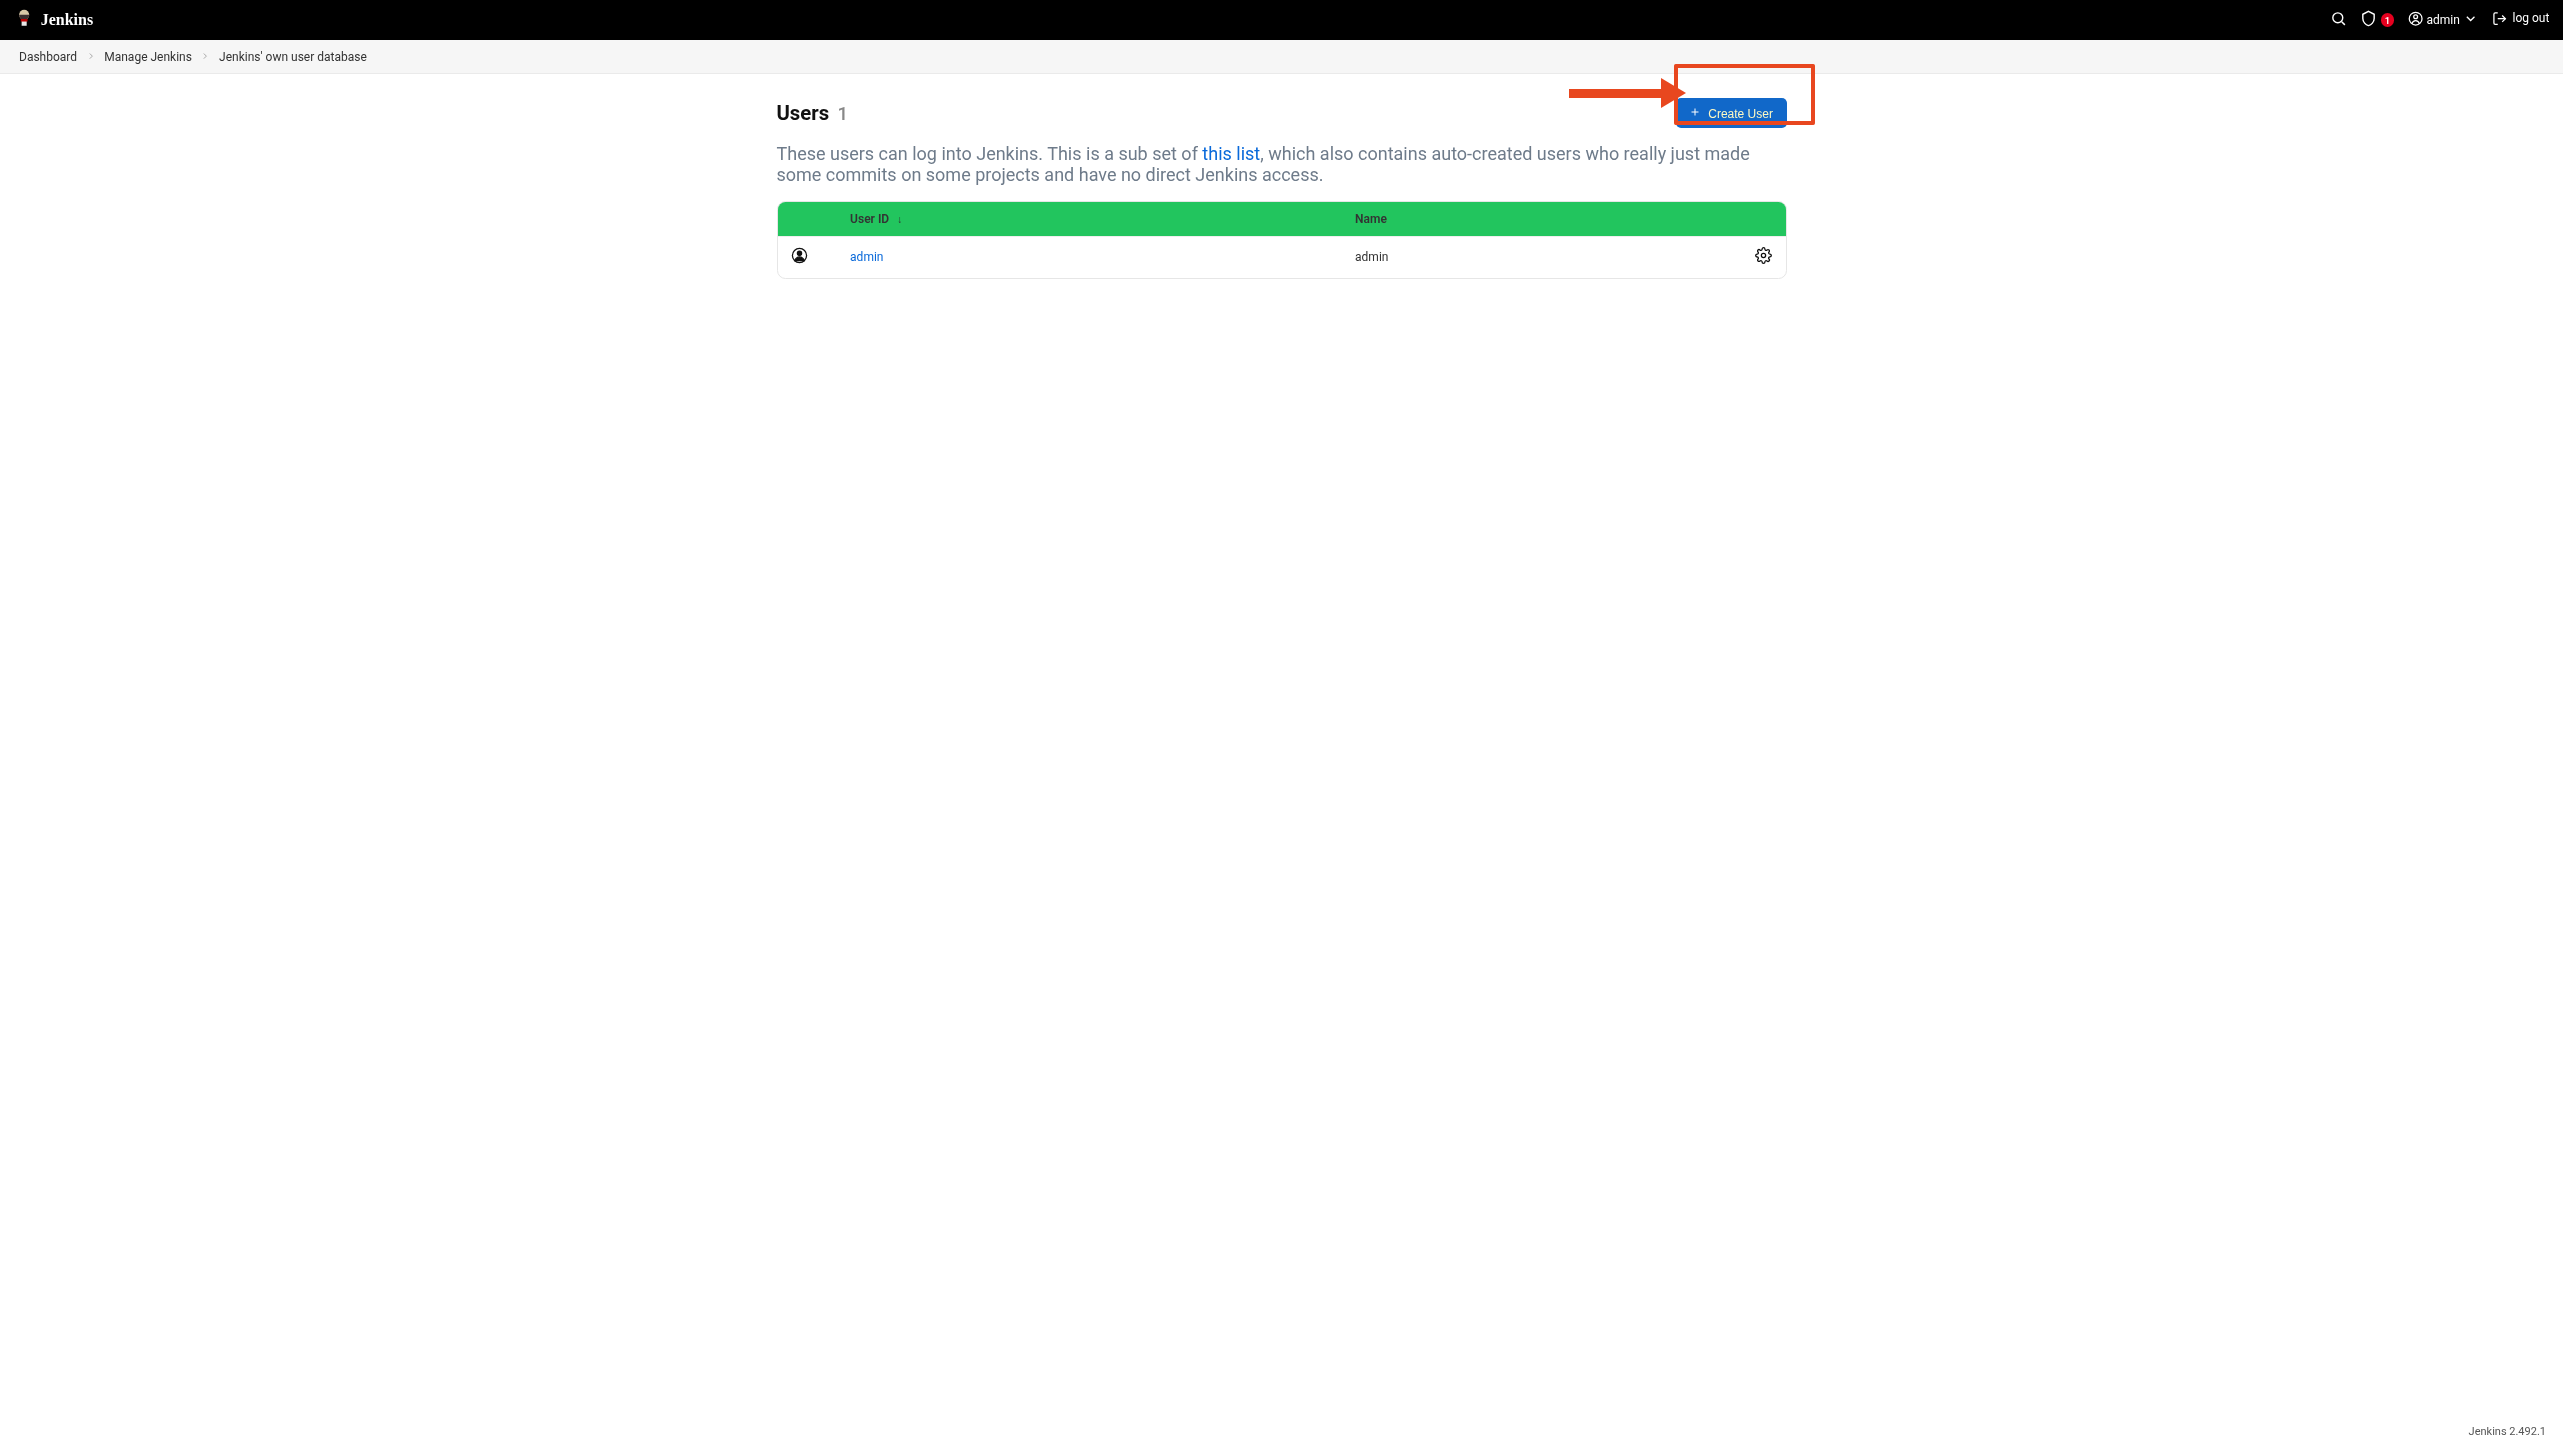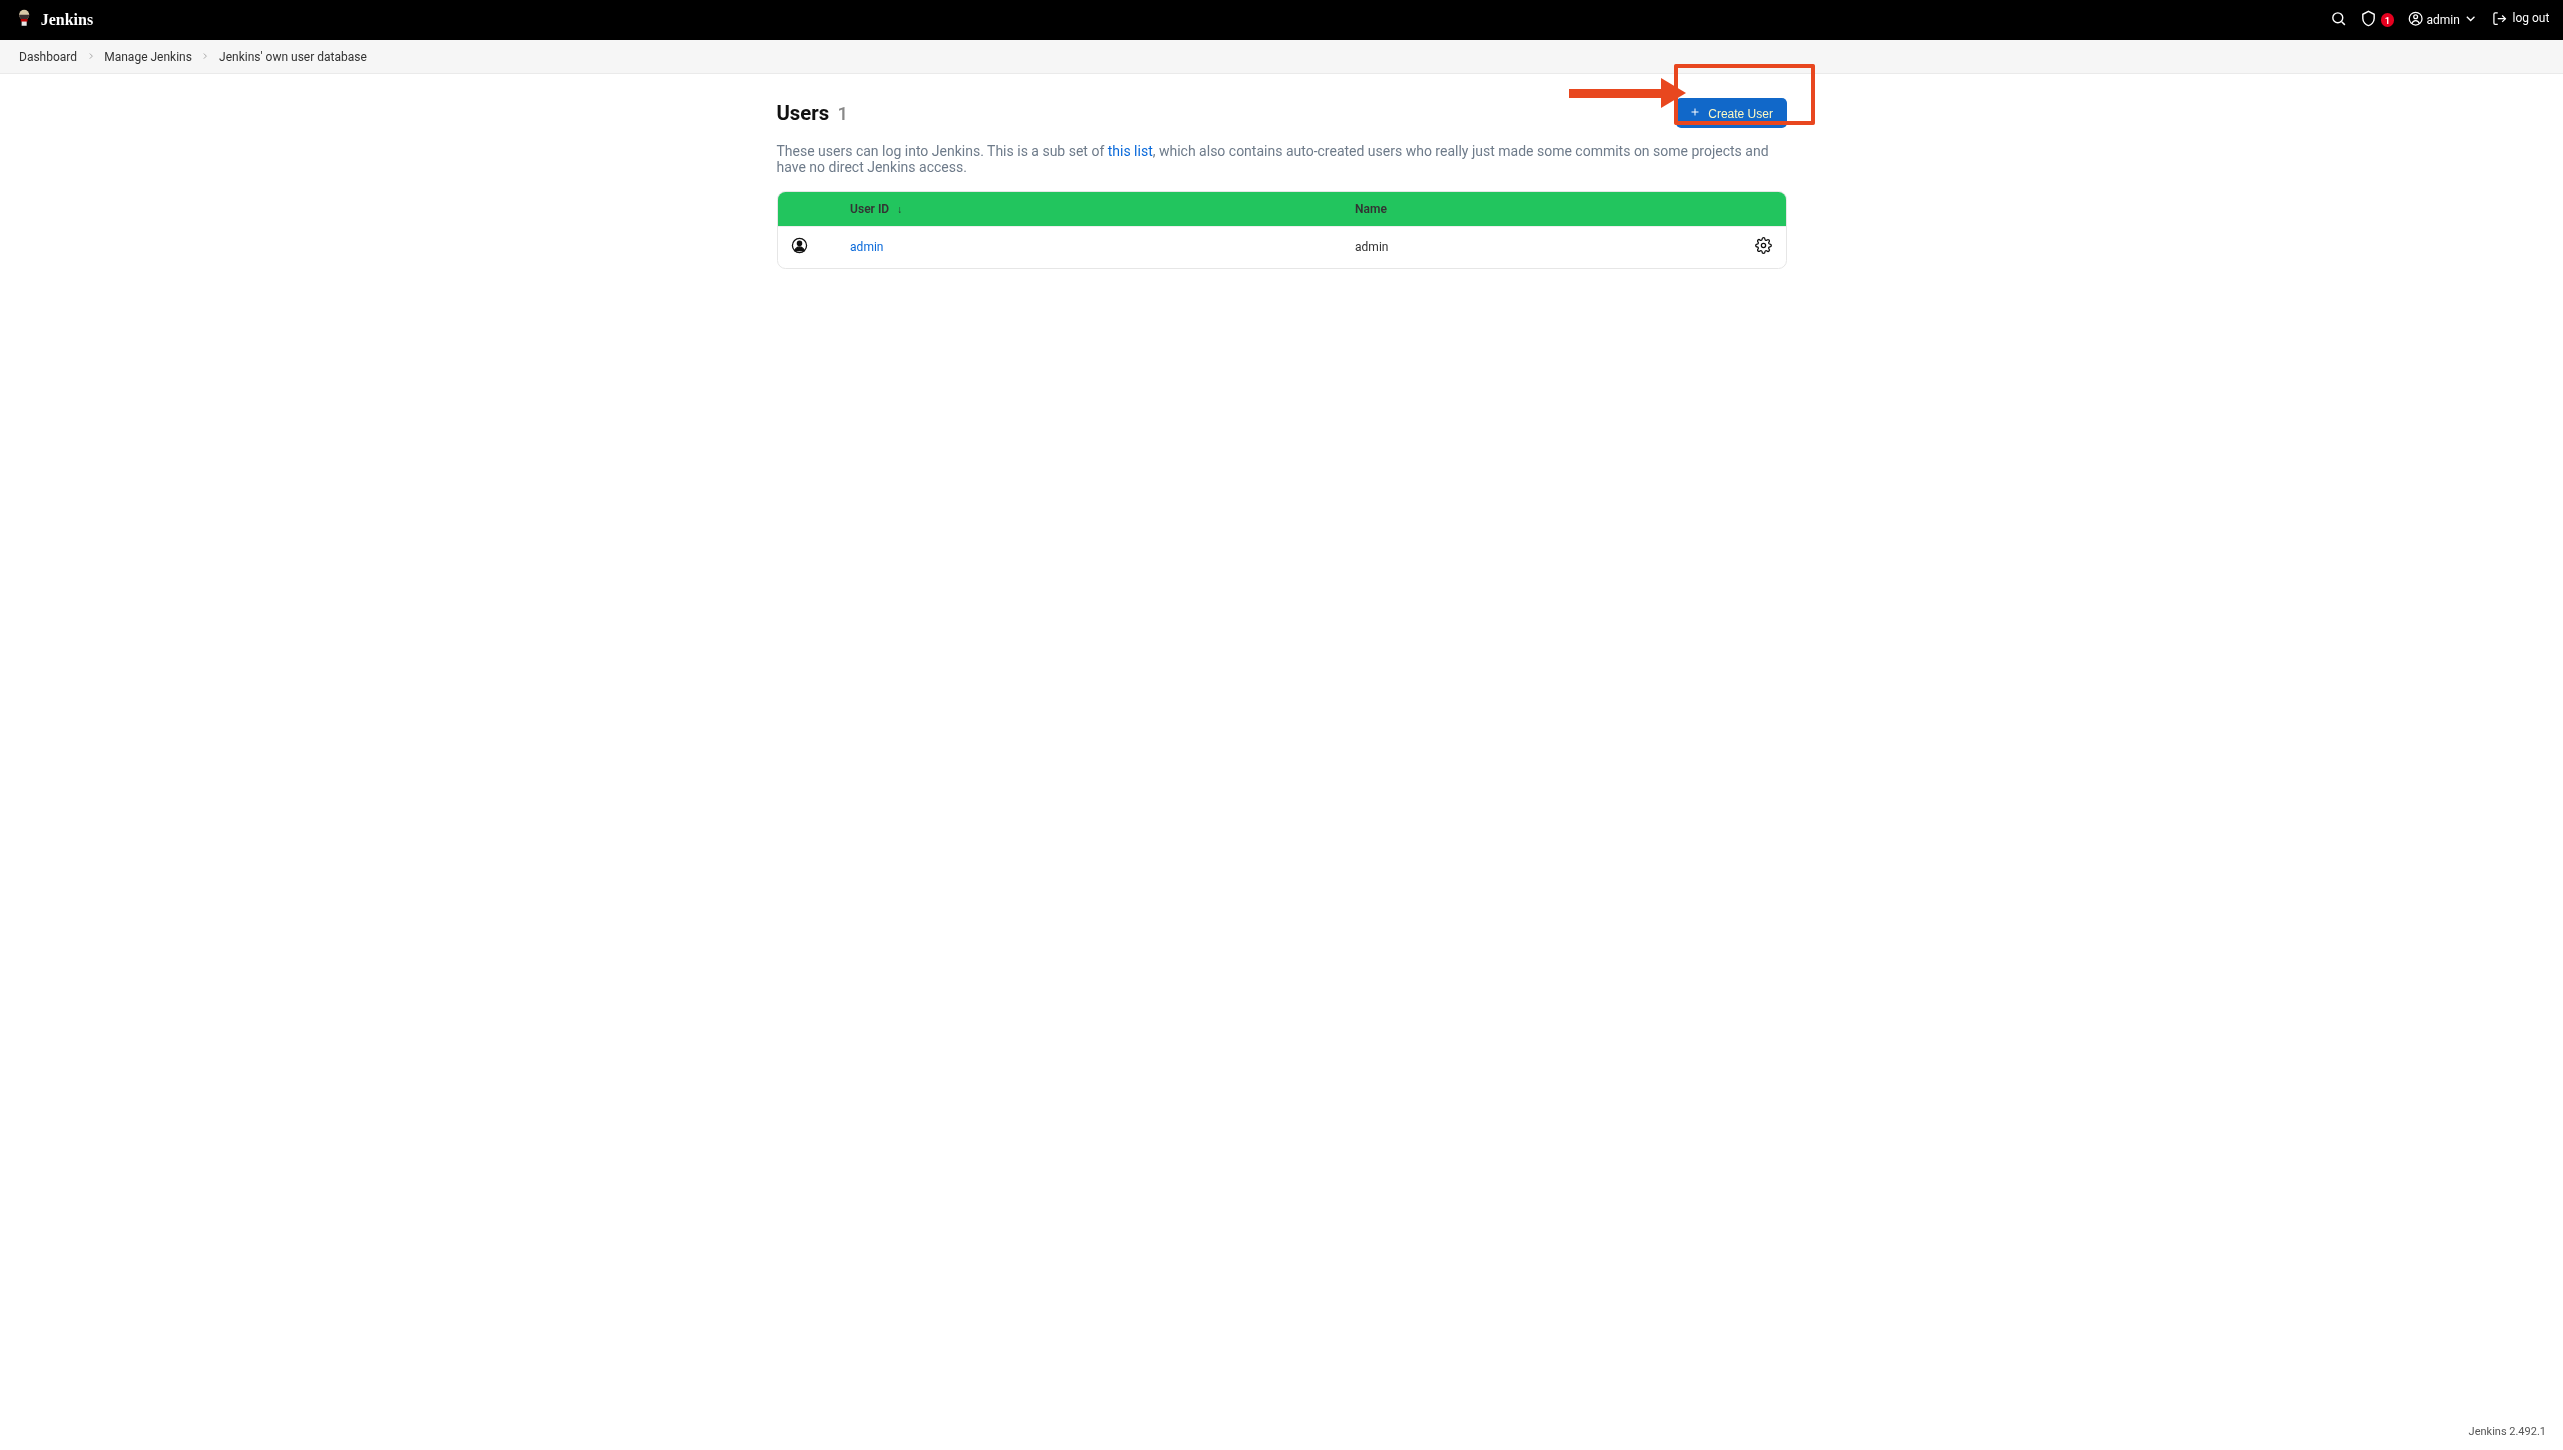--- a/index.html
+++ b/index.html
@@ -71,21 +71,21 @@
     }
     .annot-arrow {
       position: absolute; height: 8.5px; background: #e8471f;
       pointer-events: none;
     }
     .annot-arrow::after {
       content: ''; position: absolute; right: -24px; top: -11px;
       border-left: 25.4px solid #e8471f; border-top: 15.3px solid transparent; border-bottom: 15.3px solid transparent;
     }
 
-    .description { font-size: 14px; color: #6e7b8a; margin-bottom: 15.3px; }
+    .description { font-size: 18px; color: #6e7b8a; margin-bottom: 15.3px; }
     .description a { color: #0969da; text-decoration: none; cursor: pointer; }
 
     
     .users-table {
       width: 100%;
       border: 0.8px solid #e6e6e6;
       border-radius: 8.5px;
       overflow: hidden;
     }
     .users-table thead tr { background: #22c55e; }

